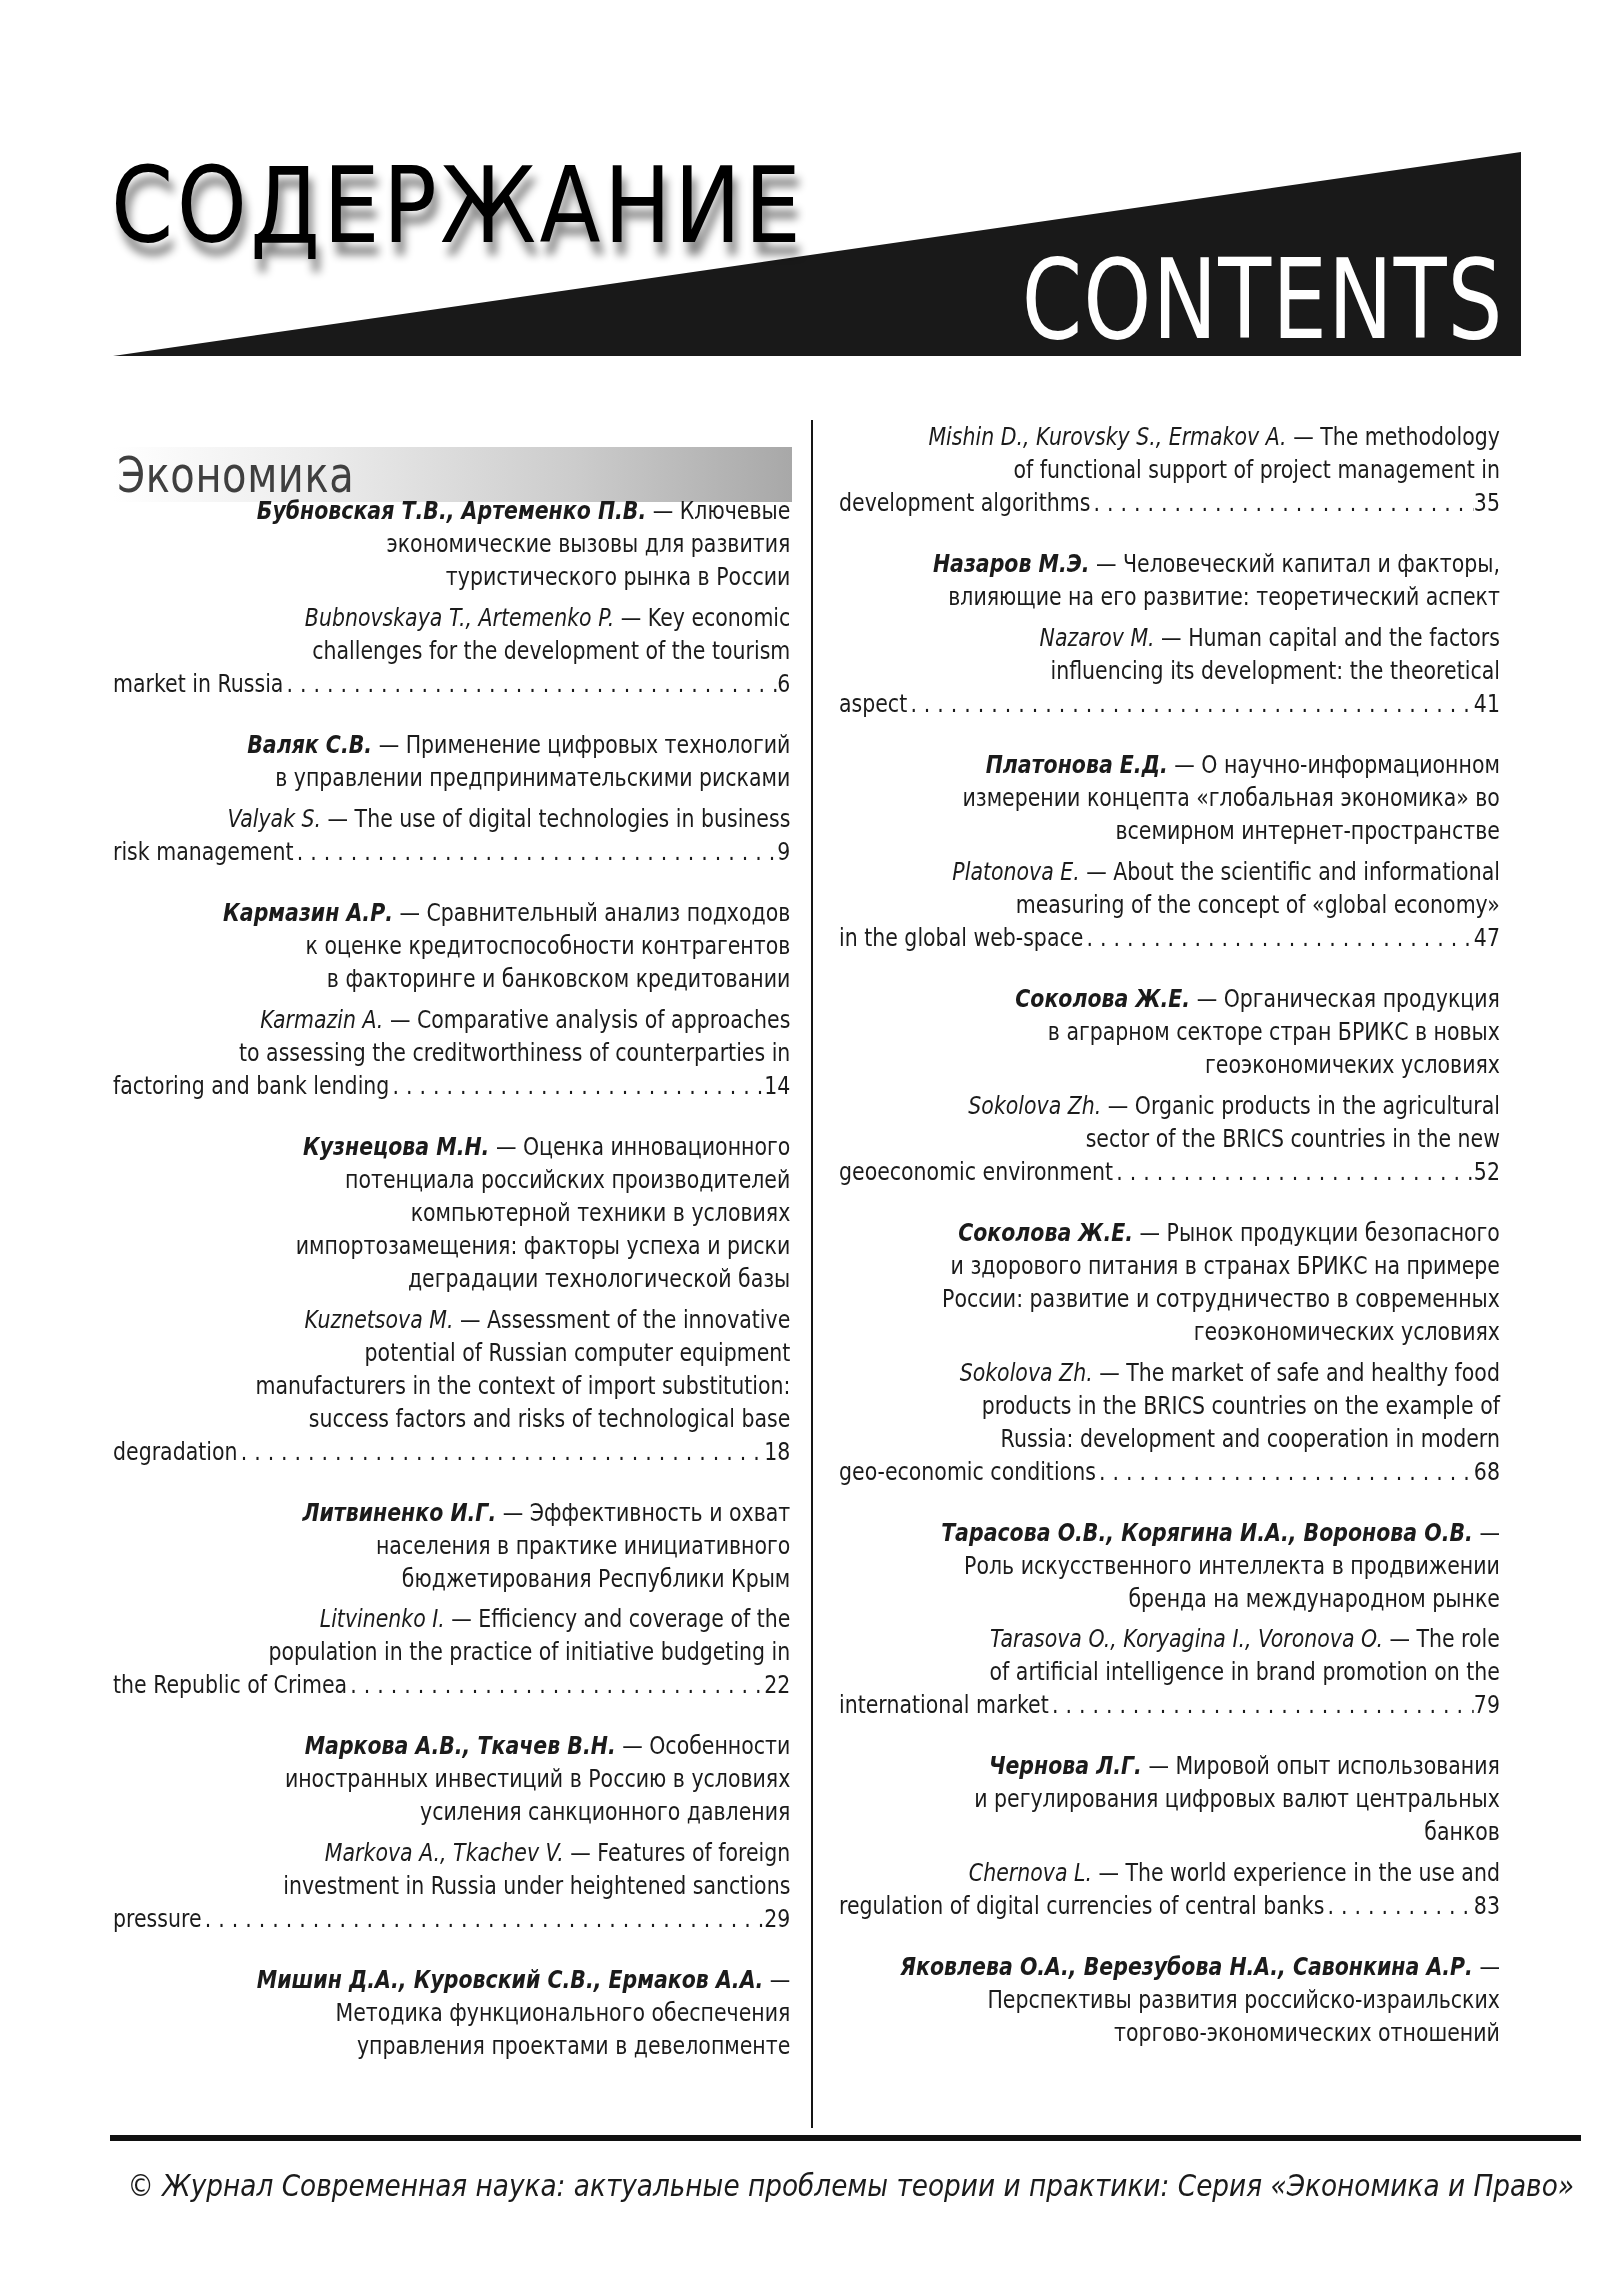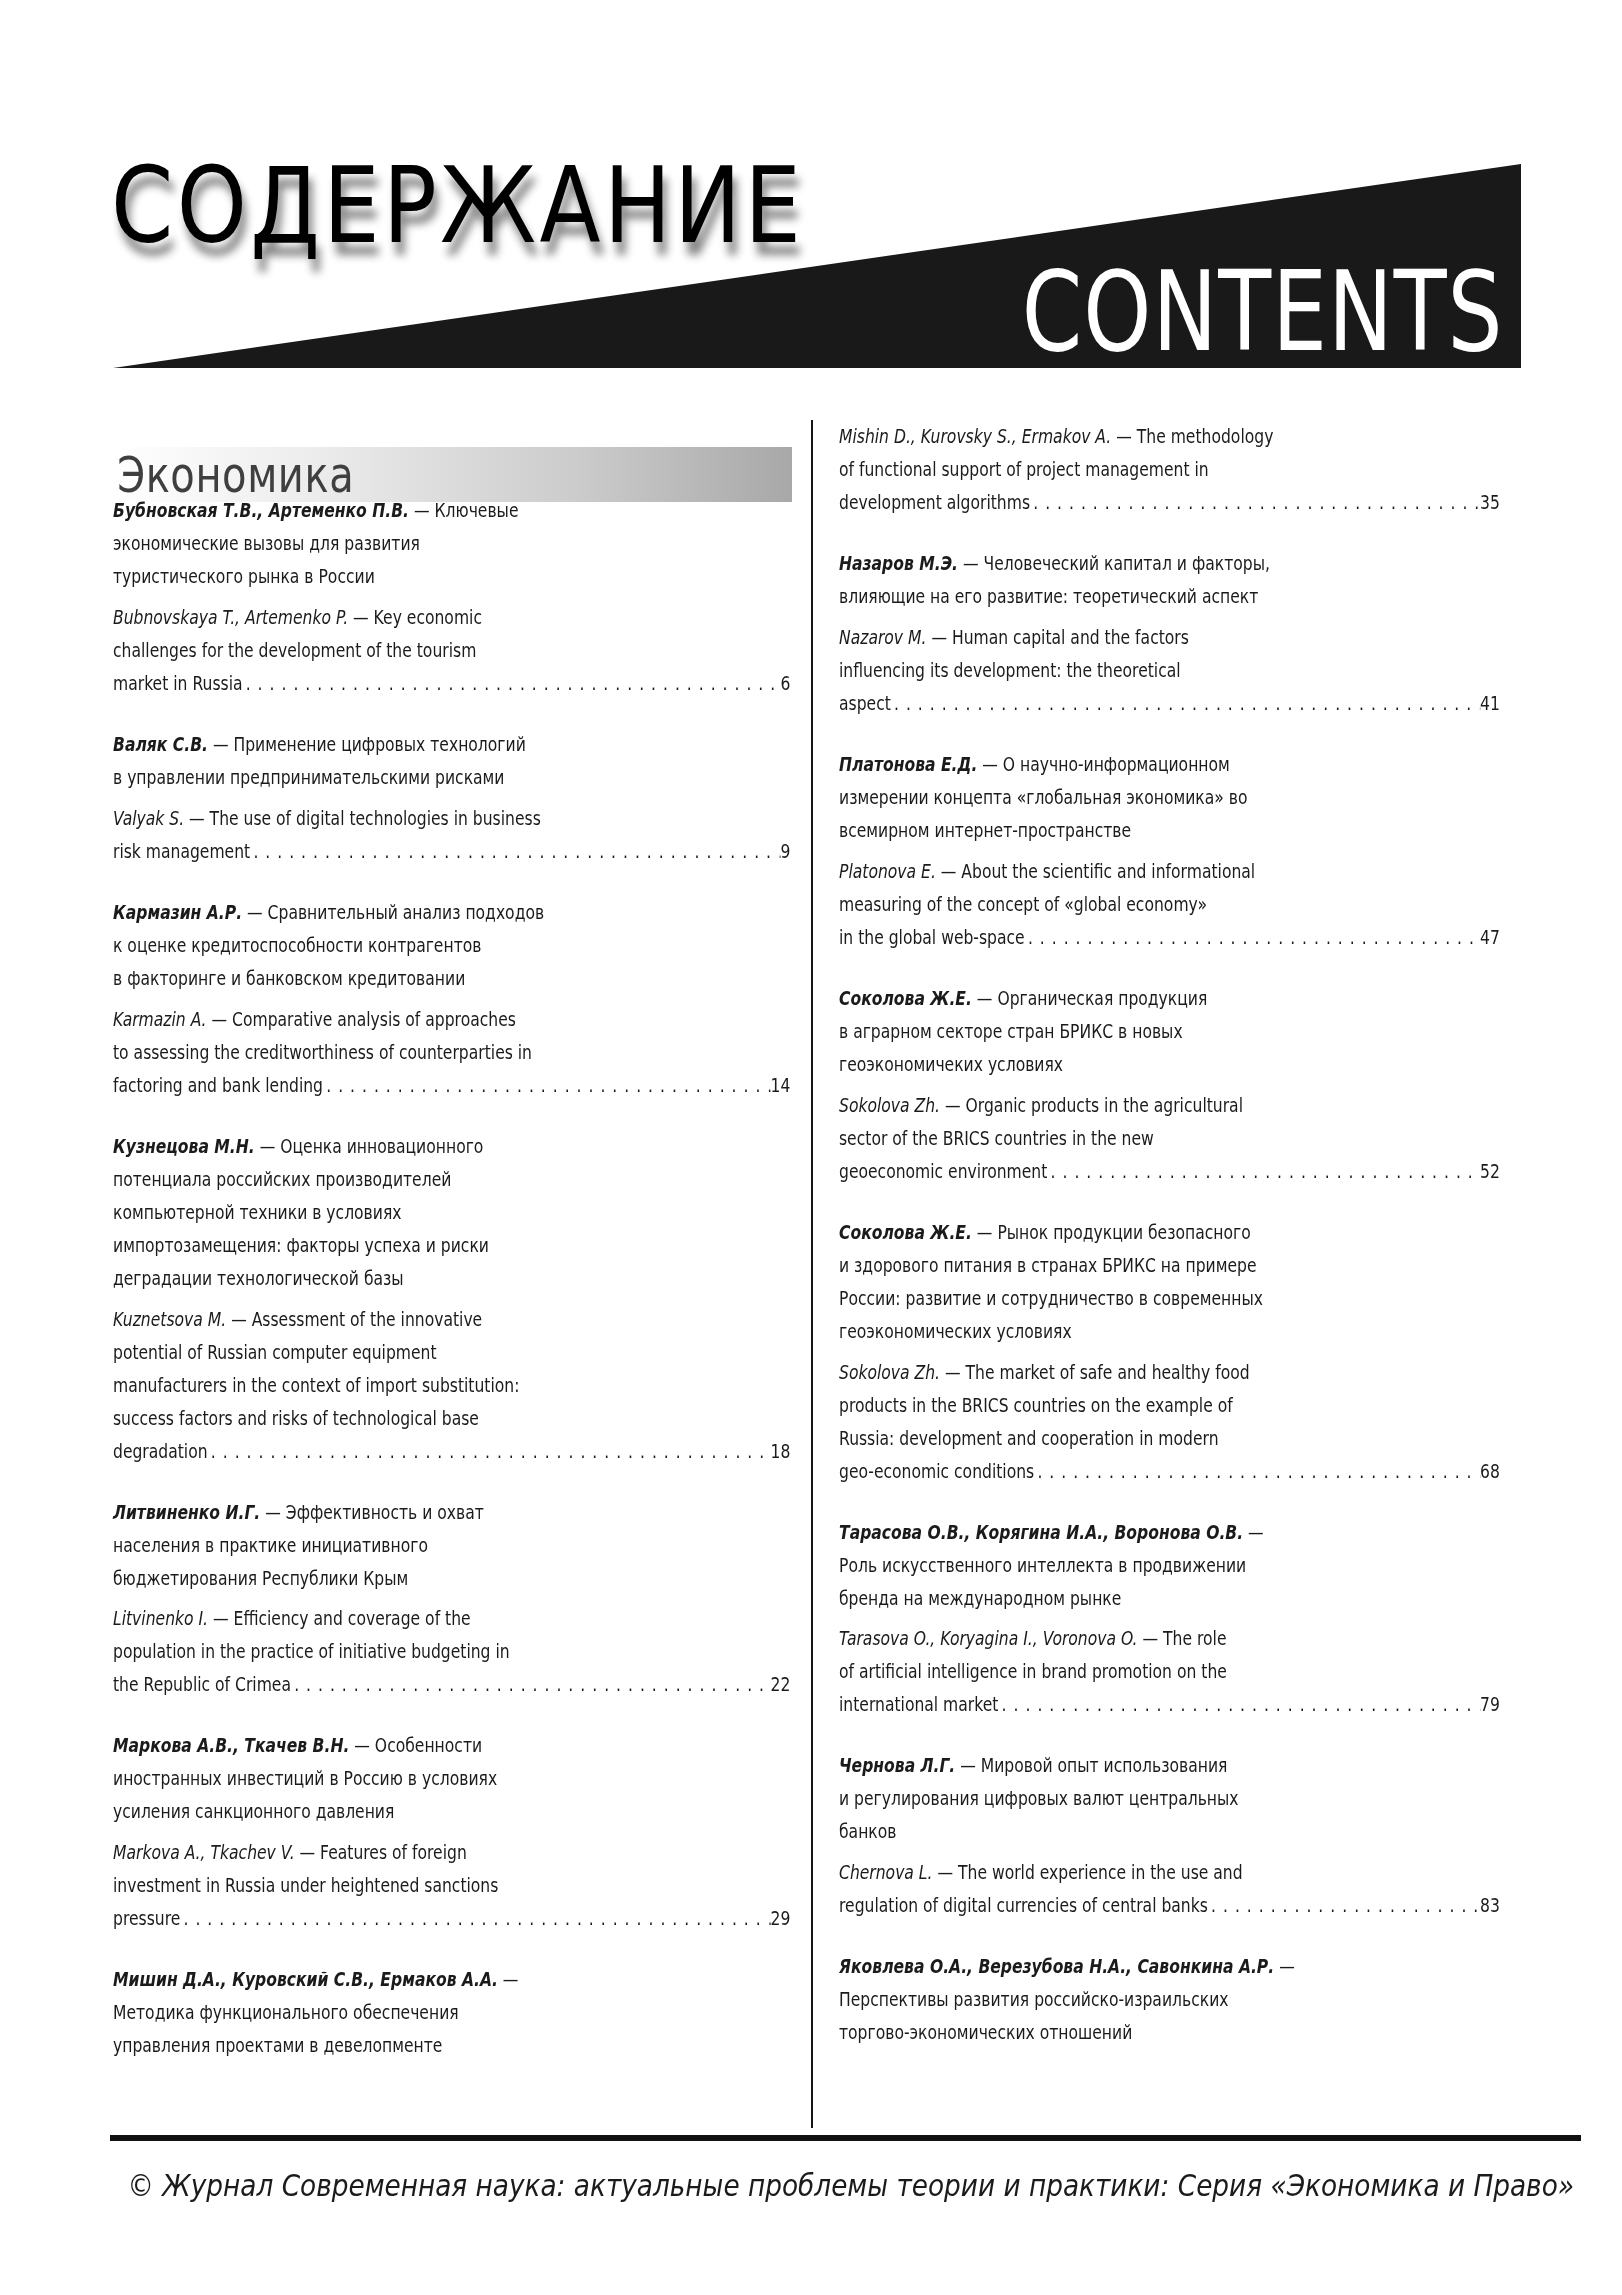--- a/index.html
+++ b/index.html
@@ -11,42 +11,42 @@
   .abs{position:absolute;}
 
   
   #title-ru{
     left:111px;top:154px;z-index:3;white-space:nowrap;
     font-size:105px;line-height:105px;letter-spacing:3.9px;color:#000;
     transform:scaleX(.85);transform-origin:0 0;
     text-shadow:5.2px 13px 9.2px rgba(0,0,0,.48);
   }
   #banner{
-    left:113px;top:164px;width:1408px;height:204px;z-index:2;
+    left:113px;top:152px;width:1408px;height:204px;z-index:2;
     clip-path:polygon(0 100%,100% 0,100% 100%);
   }
   #banner .en{
     position:absolute;right:17px;bottom:1.3px;white-space:nowrap;
     font-size:111px;line-height:111px;letter-spacing:1.3px;color:#ffffff;
     transform:scaleX(.78);transform-origin:100% 50%;
   }
 
   
   #ecobar{
     left:113px;top:424px;width:679px;height:55px;
     background:linear-gradient(90deg,#ffffff 0%,#ececec 30%,#cccccc 68%,#a8a8a8 100%);
     display:flex;align-items:center;margin-top:23px;
   }
   #ecobar .t{
     display:inline-block;font-size:50px;color:#3f3f3f;letter-spacing:0.7px;
     transform:scaleX(.8);transform-origin:0 50%;padding-left:5.2px;white-space:nowrap;
   }
 
   
-  .column{position:absolute;font-size:19px;line-height:33px;}
+  .column{position:absolute;font-size:25px;line-height:33px;text-align:right;}
   #col0{left:113px;top:494px;width:677px;}
   #col1{left:839px;top:420px;width:661px;}
   .colInner{transform:scaleX(.82);transform-origin:0 0;}
   #col0 .colInner{width:826px;}
   #col1 .colInner{width:806px;}
   .entry + .entry{margin-top:28px;}
   .block + .block{margin-top:7.9px;}
   .authors-ru{font-weight:bold;font-style:italic;}
   .authors-en{font-style:italic;}
   .line{white-space:nowrap;}

